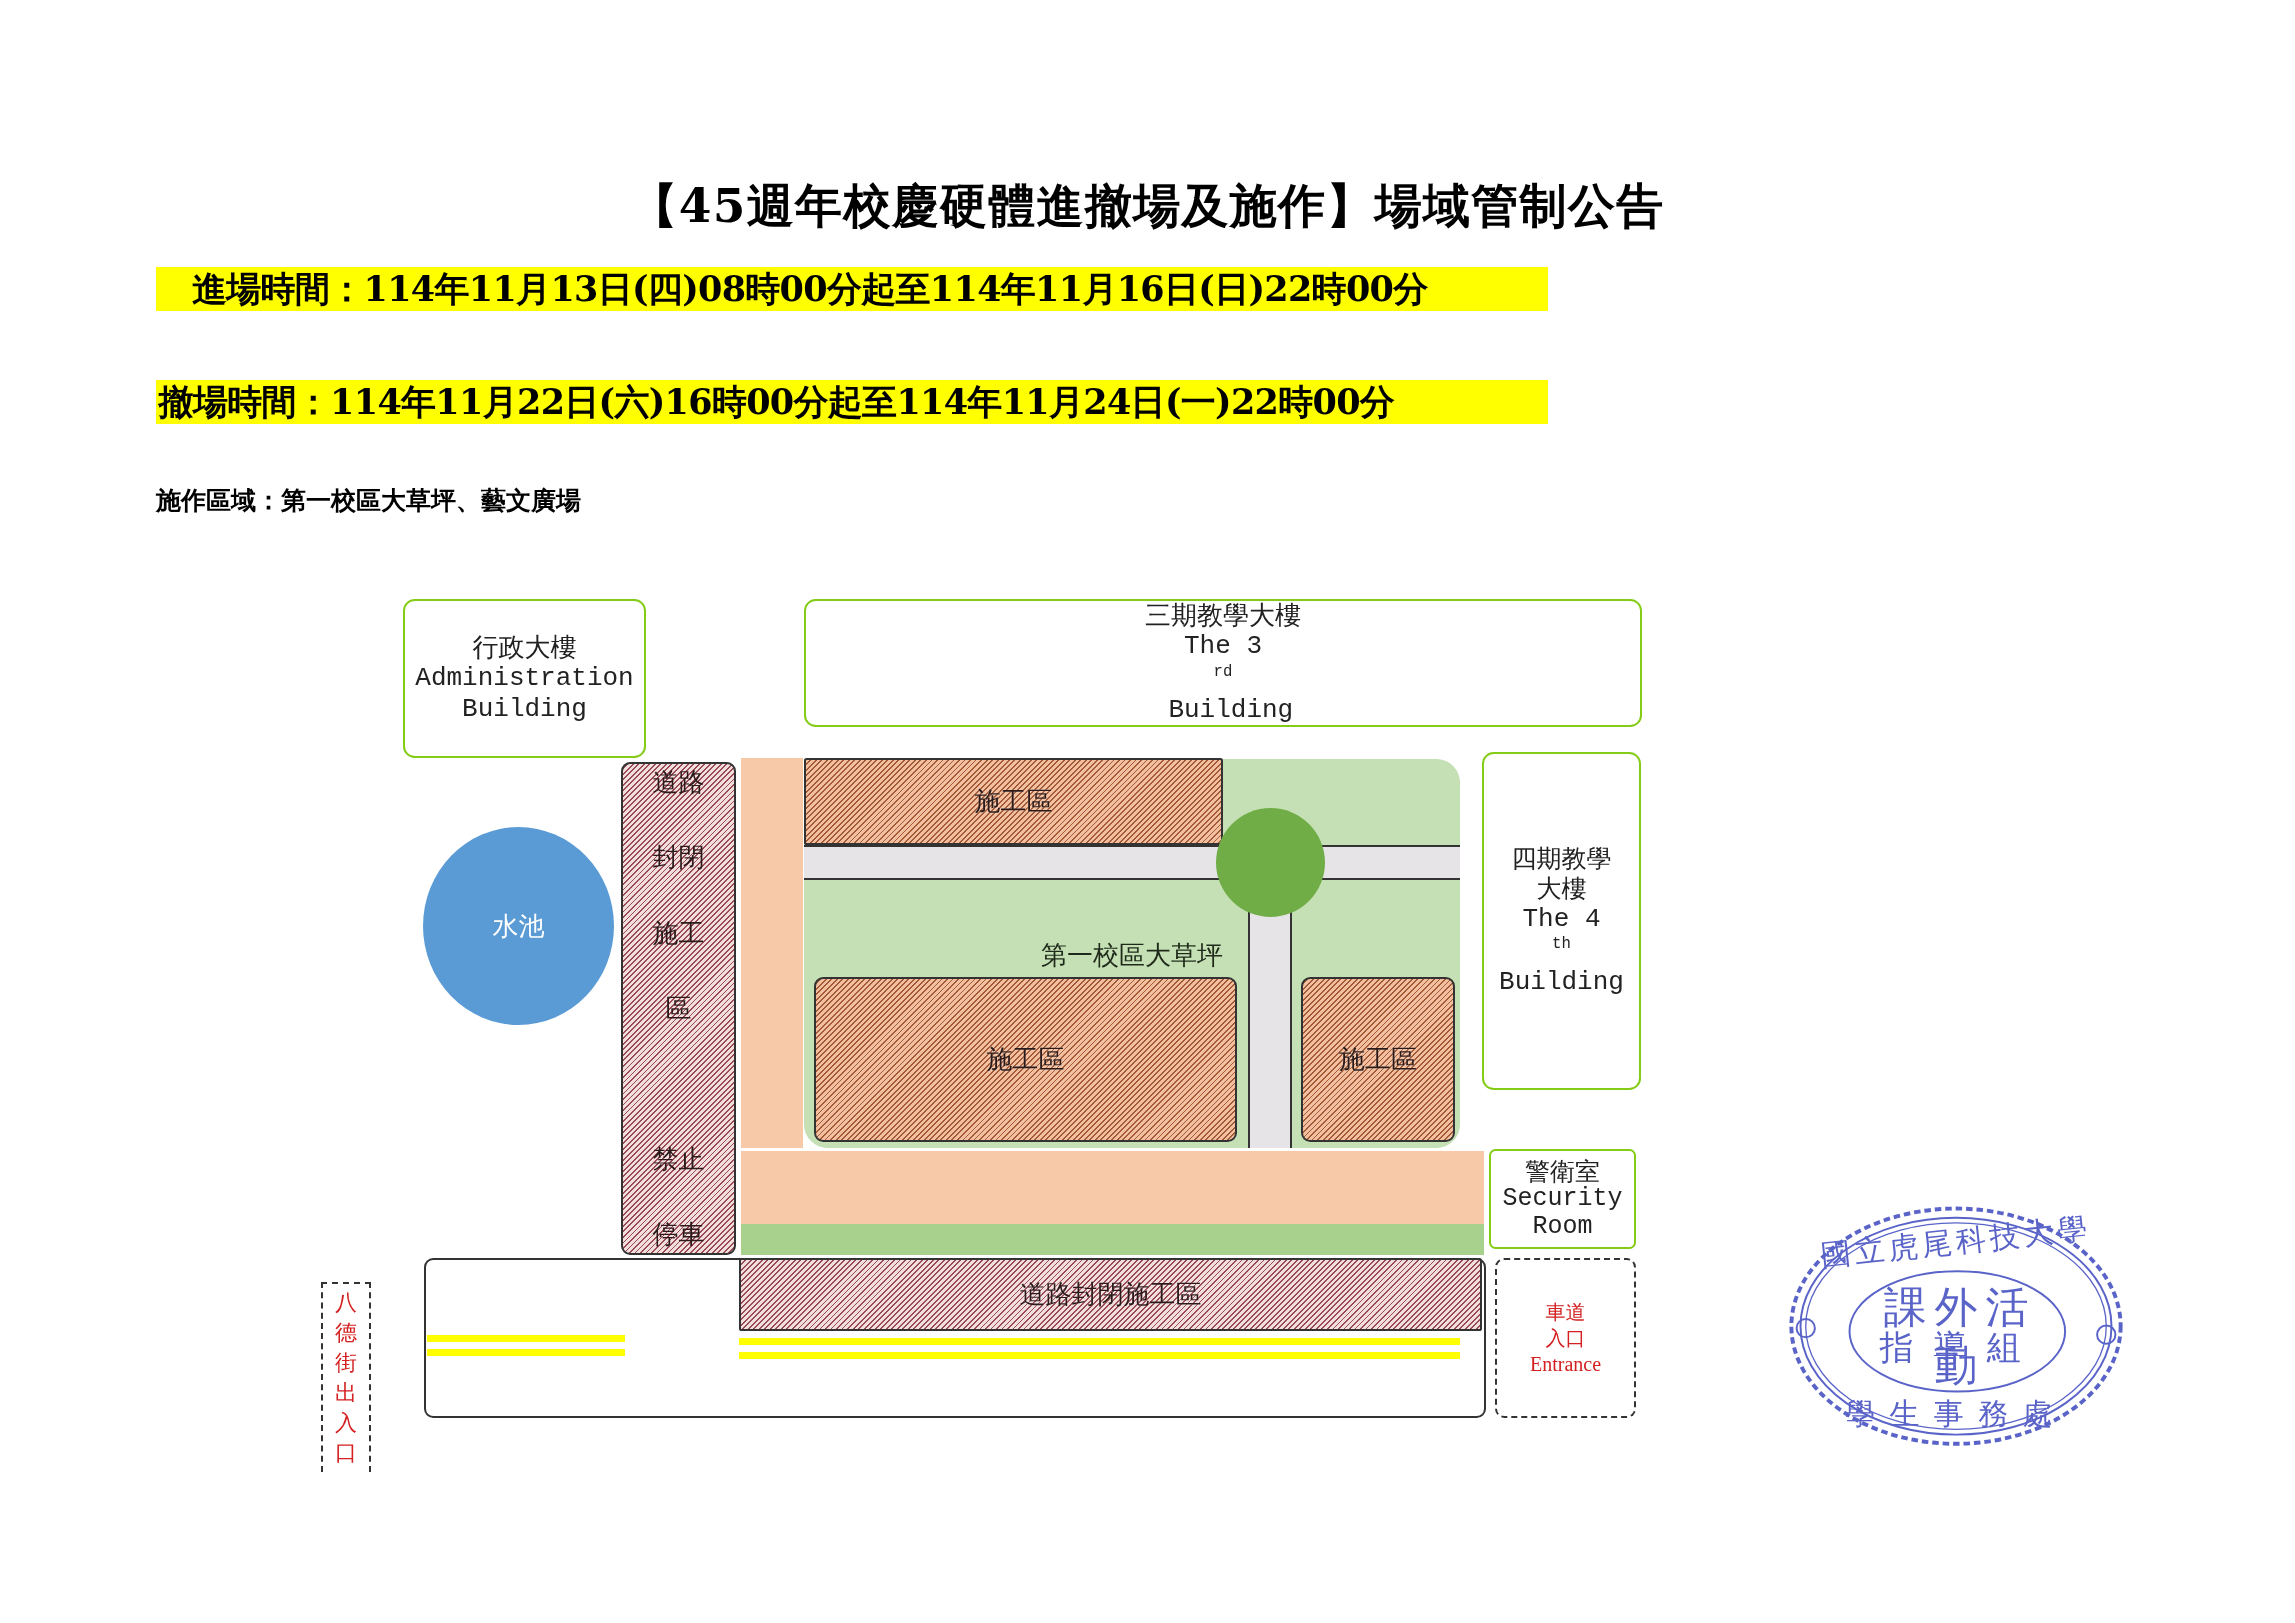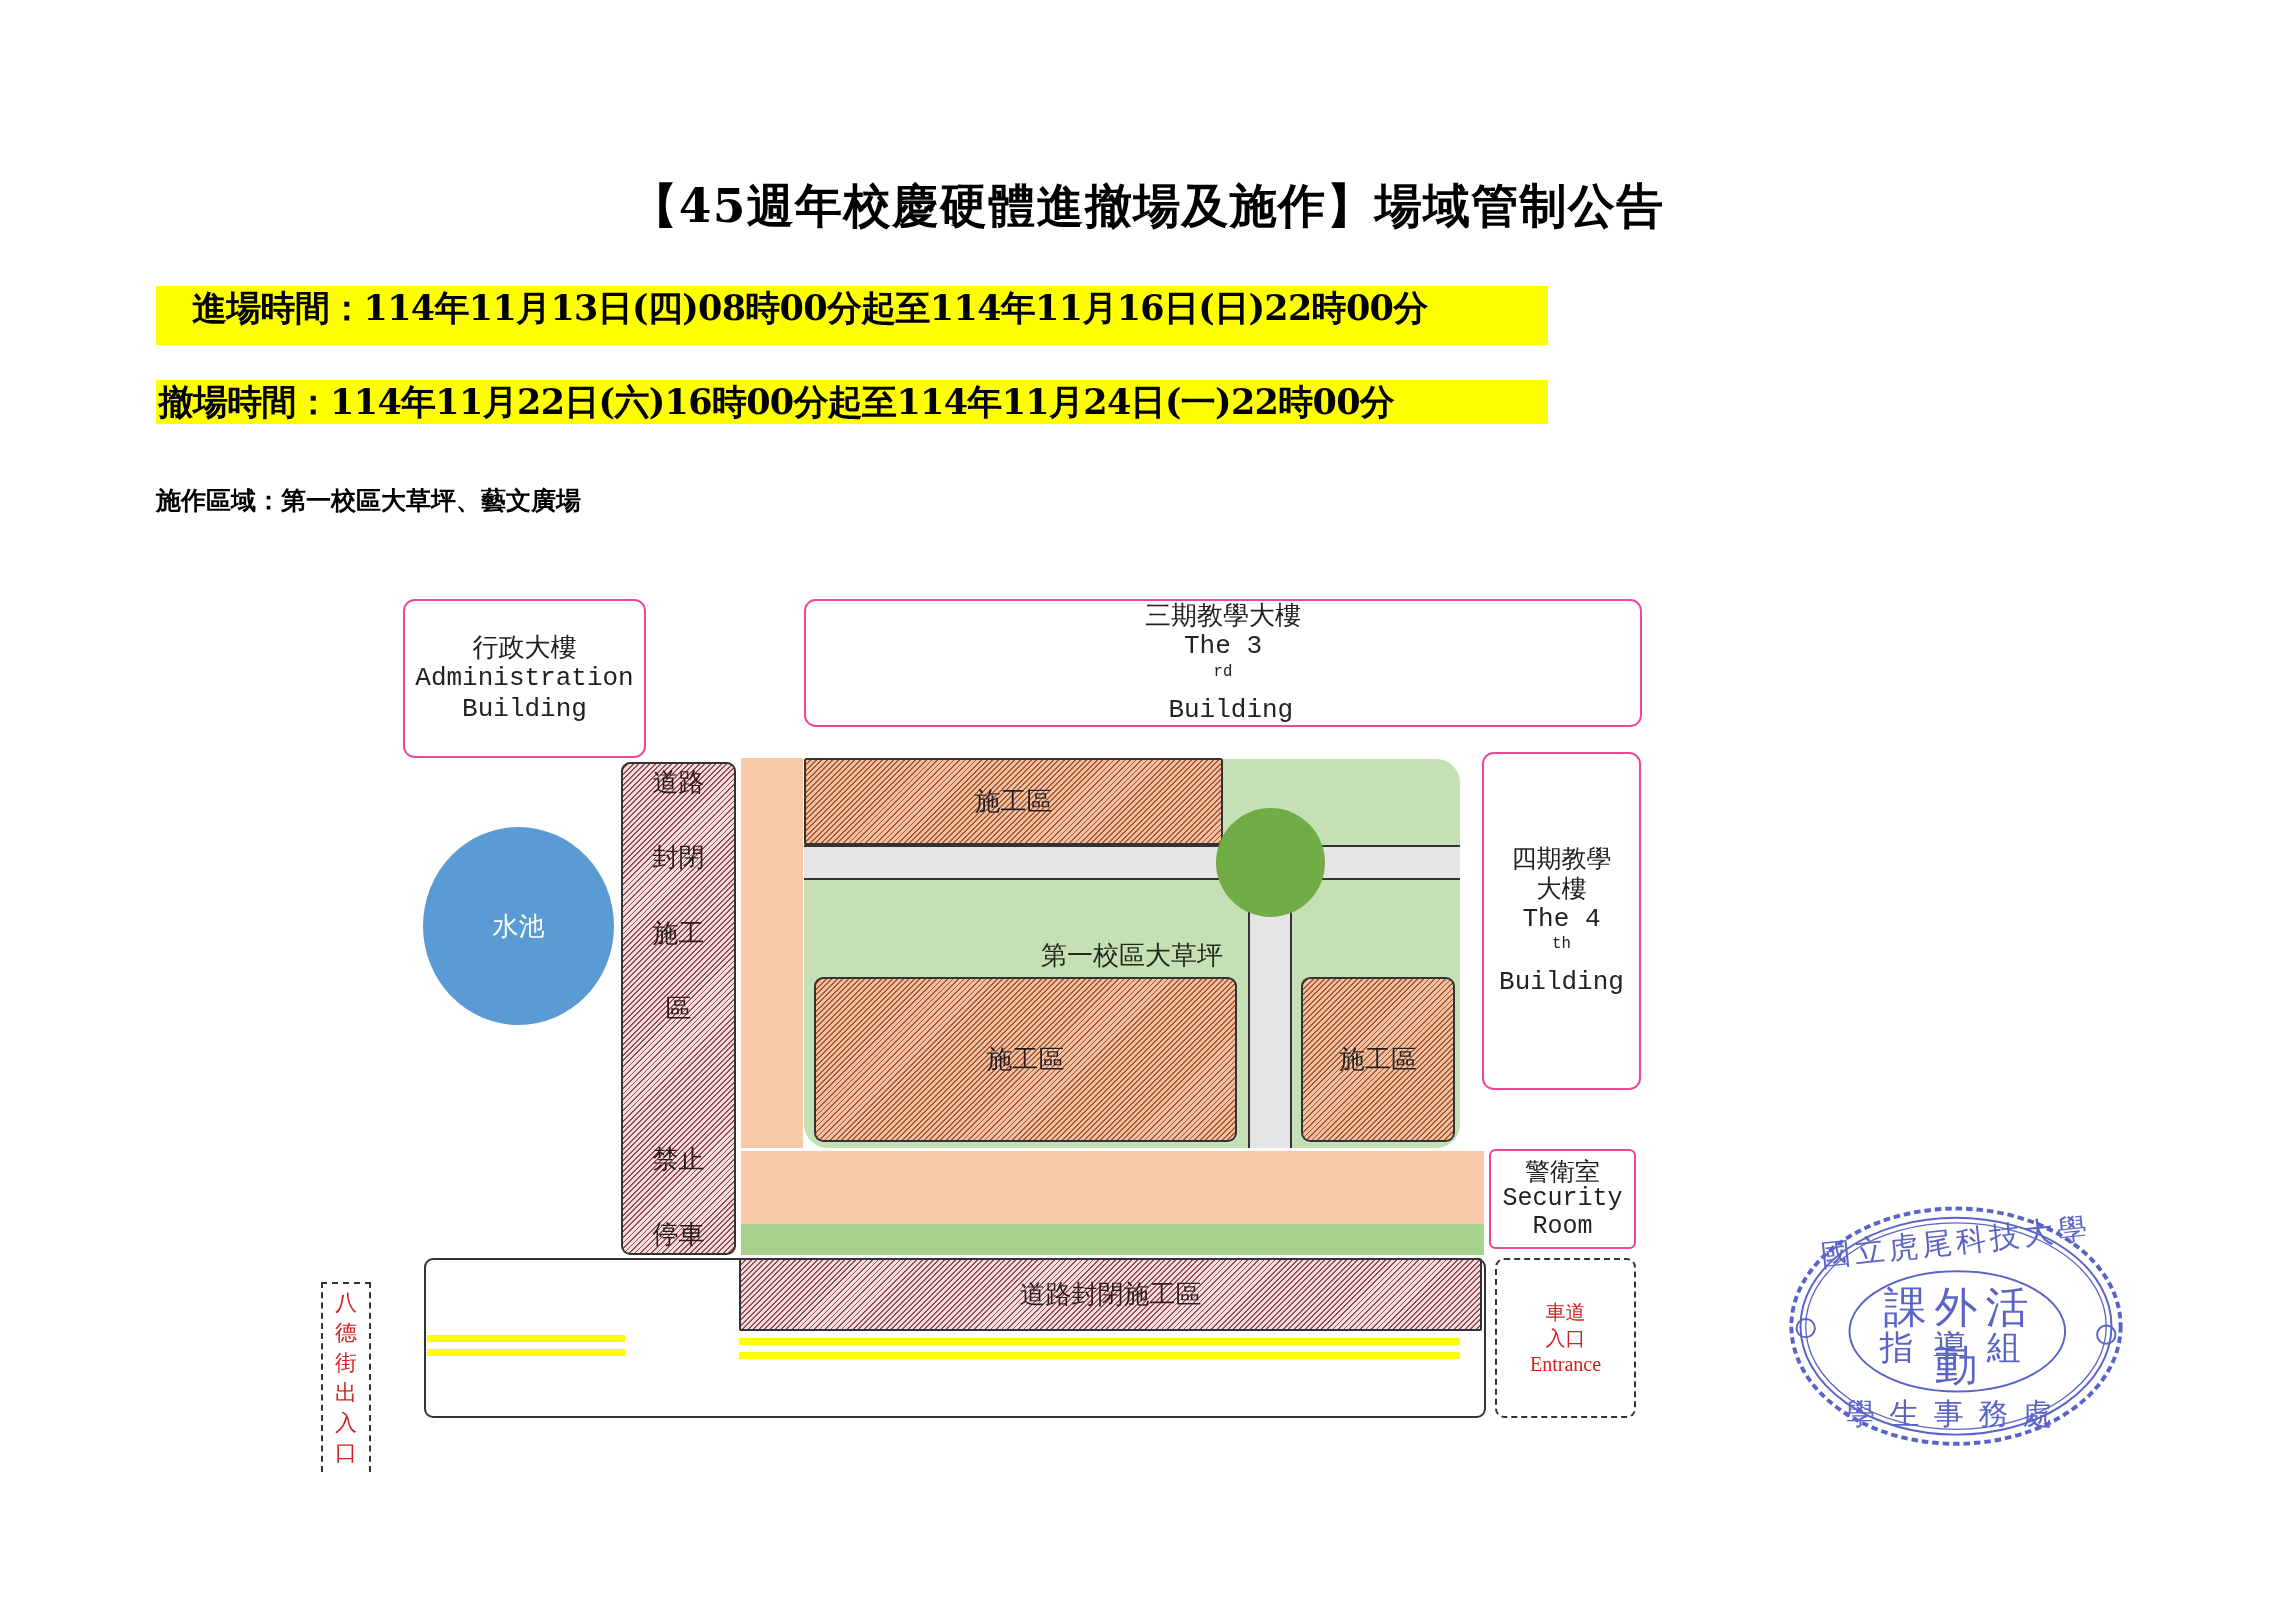--- a/index.html
+++ b/index.html
@@ -5,21 +5,21 @@
   html, body { margin:0; padding:0; background:#ffffff; }
   body { width:2295px; height:1623px; position:relative; overflow:hidden;
          font-family:"DejaVu Serif", "Liberation Serif", serif; color:#000; }
   .abs { position:absolute; box-sizing:border-box; }
   .title { left:0; width:2295px; top:175px; text-align:center; font-size:47px;
            font-weight:bold; letter-spacing:1.3px; font-family:"DejaVu Serif", serif; }
   .hl { background:#ffff00; font-weight:bold; font-size:35px; line-height:44px;
         white-space:nowrap; padding-left:2.6px; font-family:"DejaVu Serif", serif; letter-spacing:-0.7px;}
   .plain { font-weight:bold; font-size:25px; line-height:44px; white-space:nowrap;
            font-family:Liberation Serif, serif; }
-  .bldg { border:2px solid #ec4899; border-radius:11.8px; background:#fff;
+  .bldg { border:2px solid #84cc16; border-radius:11.8px; background:#fff;
           display:flex; flex-direction:column; align-items:center; justify-content:center;
           text-align:center; color:#222; font-family:"Liberation Mono","DejaVu Sans Mono", monospace; }
   .bldg span { display:block; line-height:1.2; }
   .hatch-red { border:2px solid #333; border-radius:9.2px;
      background: repeating-linear-gradient(135deg, #f3dede 0px, #f3dede 2.6px, #9a4a55 2.6px, #9a4a55 3.9px); }
   .hatch-orange { border:2px solid #333; border-radius:9.2px;
      background: repeating-linear-gradient(135deg, #f2c0a0 0px, #f2c0a0 2.6px, #a35a35 2.6px, #a35a35 3.9px); }
   .hatch-label { display:flex; align-items:center; justify-content:center; color:#2a1a1a;
      font-size:26px; font-family:"DejaVu Serif", serif; text-shadow:0 0 2px rgba(255,255,255,0.4); }
   .salmon { background:#f7c9a8; }
@@ -35,21 +35,21 @@
   .dashed { border:2px dashed #333; border-radius:9.2px; background:#fff; display:flex; flex-direction:column;
             align-items:center; justify-content:center; color:#d42020; text-align:center; }
   .vtext { display:flex; flex-direction:column; align-items:center; justify-content:space-between; }
   .stamp { color:#5a64c8; }
 </style>
 </head>
 <body>
 
 <div class="abs title">【45週年校慶硬體進撤場及施作】場域管制公告</div>
 
-<div class="abs hl" style="left:156px; top:286px; width:1392px; height:59px;padding-left:36px;">
+<div class="abs hl" style="left:156px; top:267px; width:1392px; height:44px;padding-left:36px;">
   <span>進場時間：</span><span>114年11月13日(四)08時00分起至114年11月16日(日)22時00分</span>
 </div>
 
 <div class="abs hl" style="left:156px; top:380px; width:1392px; height:44px;">
   <span>撤場時間：</span><span>114年11月22日(六)16時00分起至114年11月24日(一)22時00分</span>
 </div>
 
 <div class="abs plain" style="left:156px; top:479px;">
   <span>施作區域：</span><span>第一校區大草坪、藝文廣場</span>
 </div>

